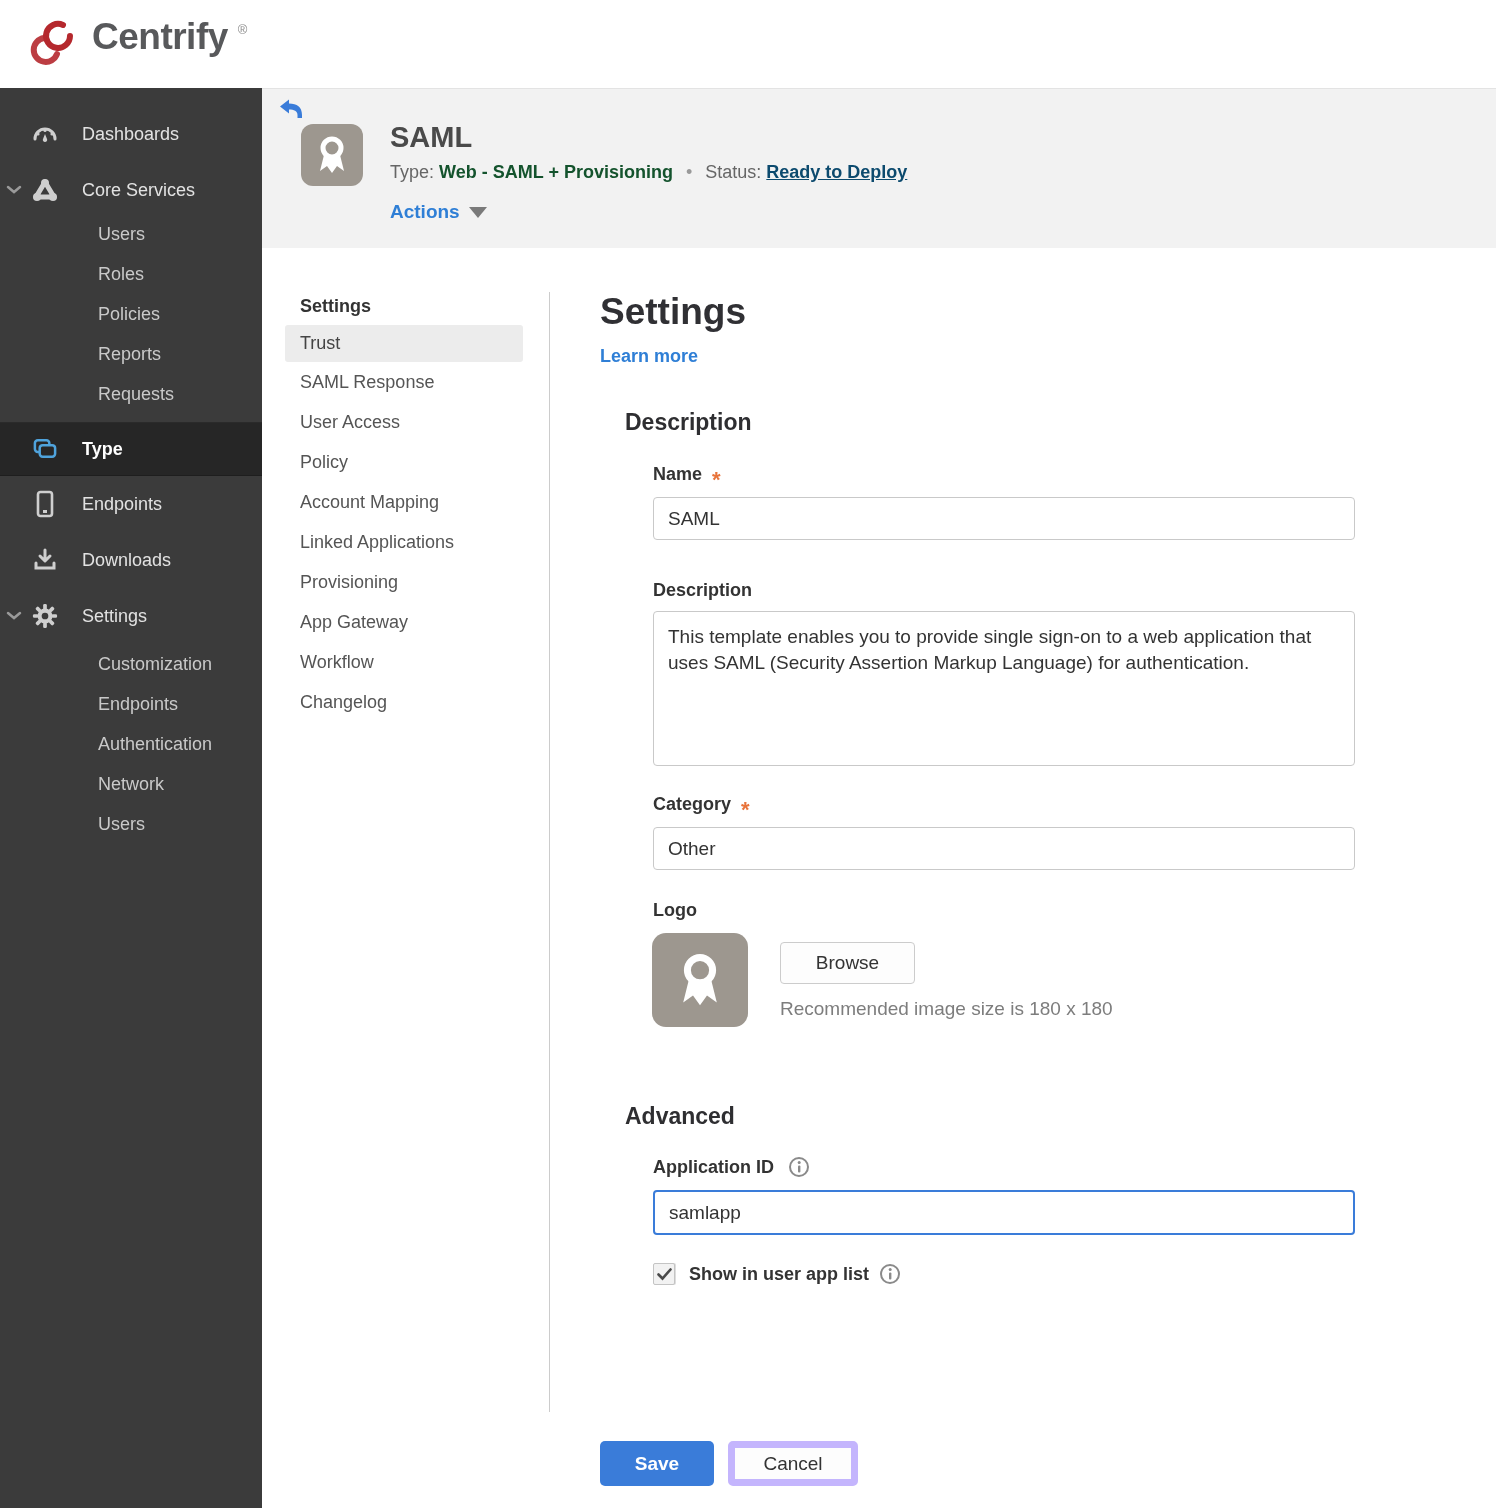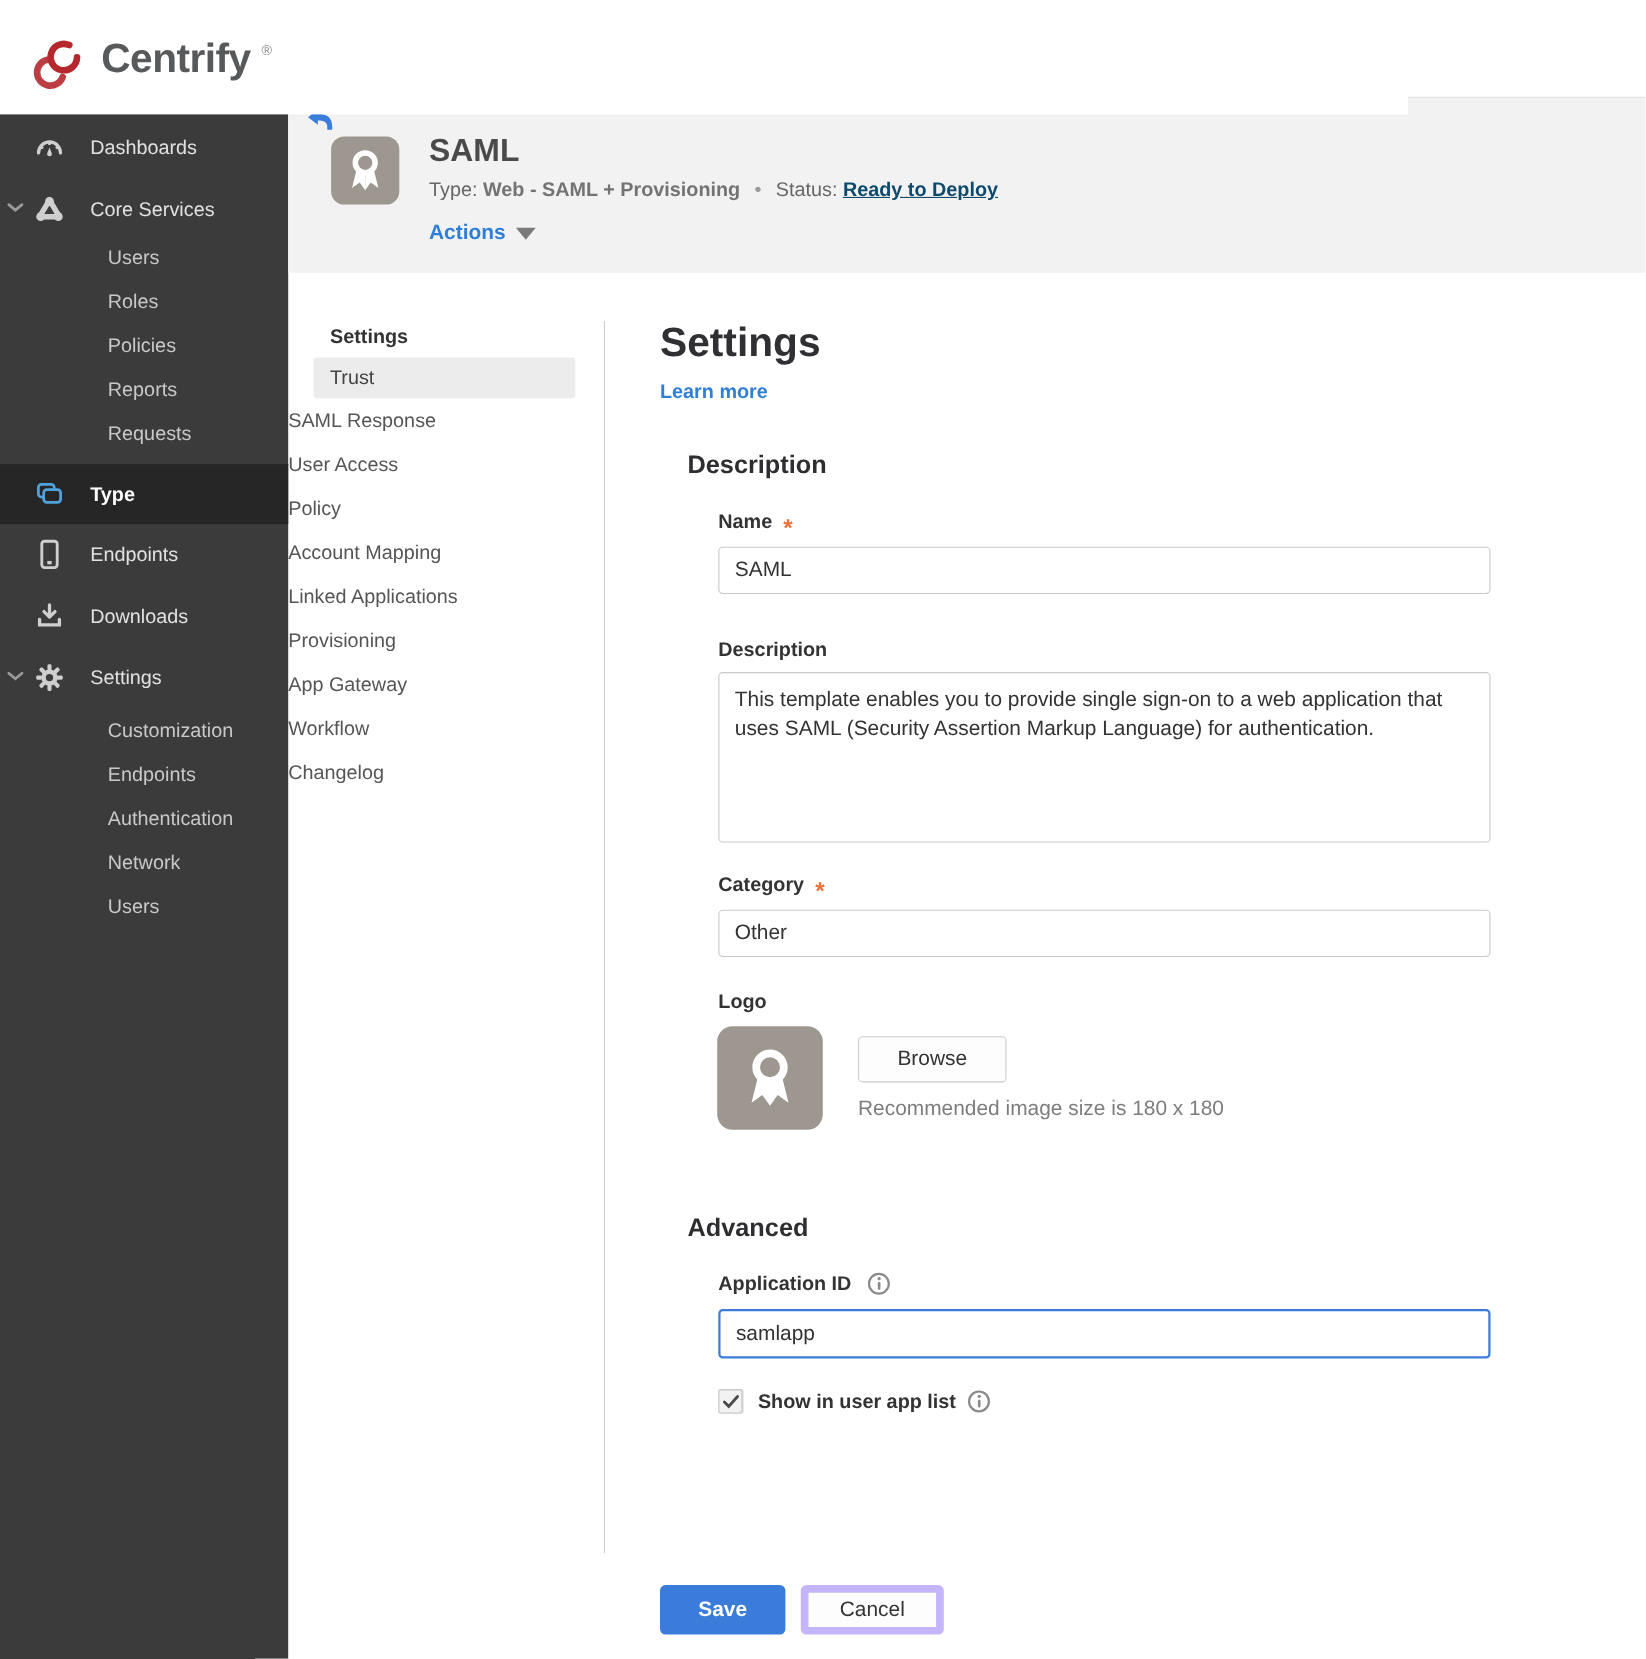--- a/index.html
+++ b/index.html
@@ -1,20 +1,20 @@
 <!DOCTYPE html>
 <html><head>
 <meta charset="utf-8">
 <style>
   * { margin:0; padding:0; box-sizing:border-box; }
   html,body { width:1496px; height:1508px; }
   body { font-family:"Liberation Sans", sans-serif; background:#ffffff; position:relative; overflow:hidden; }
 
   
-  .top-header { position:absolute; left:0; top:16px; width:1280px; height:88px; background:#ffffff; display:flex; align-items:center; padding-left:30px; z-index:5; }
+  .top-header { position:absolute; left:0; top:0; width:1280px; height:88px; background:#ffffff; display:flex; align-items:center; padding-left:30px; z-index:5; }
   .brand { display:flex; align-items:flex-start; gap:10px; }
   .brand-name { font-size:37px; font-weight:bold; color:#58595b; letter-spacing:-0.5px; }
   .brand-reg { font-size:13px; color:#8a8a8a; margin-top:6px; }
 
   
   .sidebar { position:absolute; left:0; top:88px; width:262px; height:1420px; background:#3b3b3b; color:#d9d9d9; }
   .side-row { position:relative; display:flex; align-items:center; height:48px; cursor:pointer; }
   .side-row .chev { position:absolute; left:6px; }
   .side-row .ic { position:absolute; left:32px; width:26px; display:flex; justify-content:center; }
   .side-row .lbl { margin-left:82px; font-size:18px; color:#e2e2e2; }
@@ -27,30 +27,30 @@
   .side-row.selected .lbl { font-weight:bold; color:#ffffff; }
   .side-row.spaced { height:56px; }
   .sub-settings .lbl { margin-left:98px; }
 
   
   .band { position:absolute; left:262px; top:88px; width:1234px; height:160px; background:#f2f2f2; border-top:1px solid #e3e3e3; }
   .back-btn { position:absolute; left:16px; top:9px; cursor:pointer; }
   .app-icon { position:absolute; left:39px; top:35px; width:62px; height:62px; background:#9d978f; border-radius:12px; display:flex; align-items:center; justify-content:center; }
   .band-title { position:absolute; left:128px; top:32px; font-size:29px; font-weight:bold; color:#4a4a4a; }
   .band-meta { position:absolute; left:128px; top:73px; font-size:18px; color:#666; }
-  .band-meta b.dark { color:#737373; }
+  .band-meta b.dark { color:#14532d; }
   .band-meta .sep { color:#999; margin:0 8px; }
   .band-meta .status-red { color:#0c4a6e; font-weight:bold;text-decoration:underline; }
   .band-actions { position:absolute; left:128px; top:112px; font-size:19px; font-weight:bold; color:#2f7fd6; cursor:pointer; display:flex; align-items:center; gap:9px; }
   .caret-down { width:0; height:0; border-left:9px solid transparent; border-right:9px solid transparent; border-top:11px solid #7a7a7a; }
 
   
   .subnav { position:absolute; left:262px; top:248px; width:287px; }
   .subnav-header { margin:48px 0 8px 38px; font-size:18px; font-weight:bold; color:#333; }
-  .subnav-item { height:40px; display:flex; align-items:center; font-size:18px; color:#555; cursor:pointer; }
+  .subnav-item { height:40px; display:flex; align-items:center; font-size:18px; color:#555; cursor:pointer; padding-left:38px; }
   .subnav-item.selected { background:#ececec; border-radius:3px; margin:0 26px 0 23px; padding-left:15px; height:37px; color:#444; }
   .vdivider { position:absolute; left:549px; top:292px; width:1px; height:1120px; background:#ccc; }
 
   
   .form-col { position:absolute; left:600px; top:290px; width:760px; }
   .form-title { font-size:37px; font-weight:bold; color:#303034; line-height:44px; }
   .learn-more { display:inline-block; margin-top:12px; font-size:18px; font-weight:bold; color:#2f7fd6; cursor:pointer; }
   .section-heading { margin:42px 0 0 25px; font-size:23px; font-weight:bold; color:#2e2e31; }
   .field-label { margin:28px 0 0 53px; font-size:18px; font-weight:bold; color:#333; display:flex; align-items:flex-end; gap:10px; }
   .req { color:#e8743b; font-size:22px; font-weight:bold; line-height:10px; }

